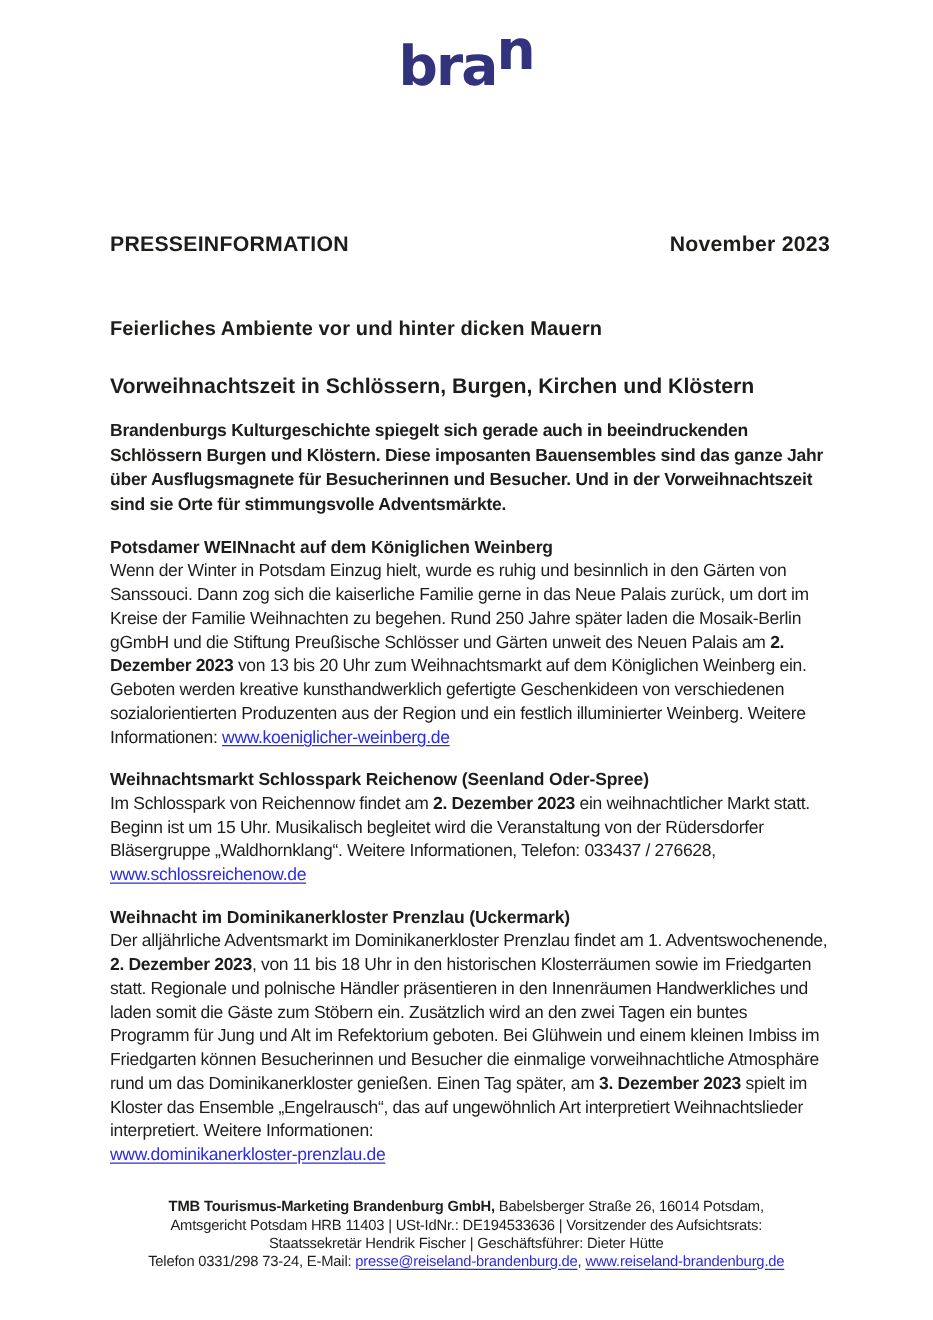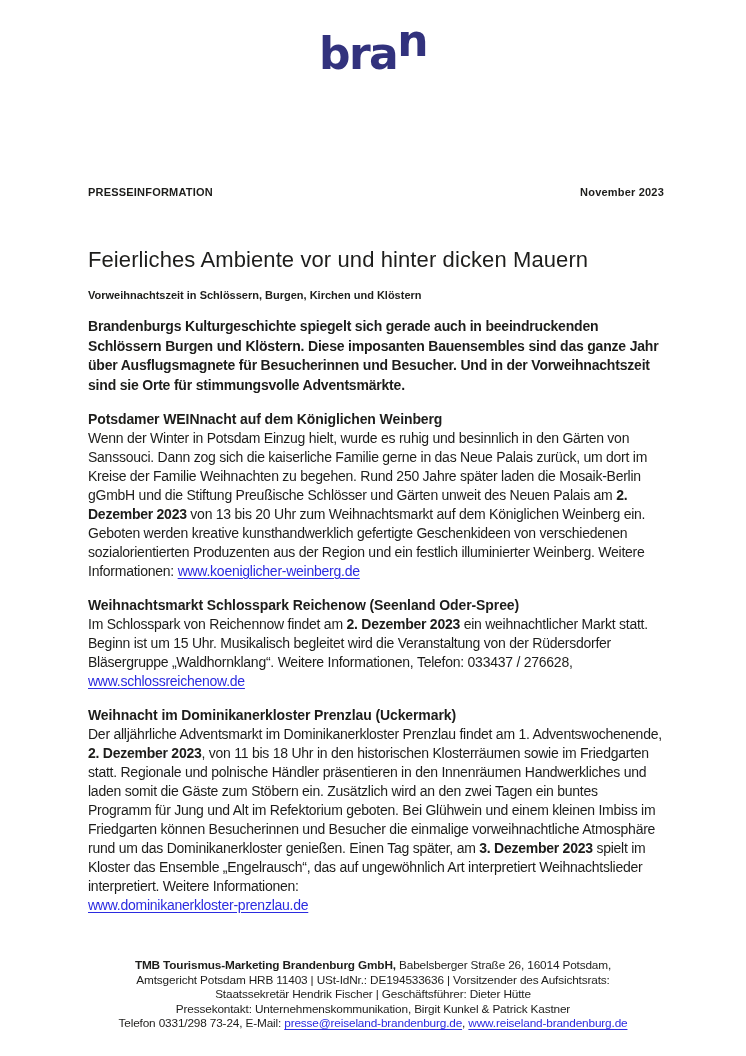--- a/index.html
+++ b/index.html
@@ -26,24 +26,24 @@
   .logo-l1 { font-size:44px; line-height:1.0; letter-spacing:-1.5px; display:flex; align-items:flex-end; }
   .logo-l1 .raised { transform:translateY(-13px); }
   .logo-l2 { font-size:44px; line-height:1.0; letter-spacing:-1.5px; margin-top:-15px; text-align:right; padding-right:7px; }
 
   
   .content {
     position:absolute; left:88px; top:186px; width:576px;
   }
   .header-row {
     display:flex; justify-content:space-between; align-items:baseline;
-    font-weight:700; font-size:11px; letter-spacing:0.2px;
+    font-weight:700; font-size:17px; letter-spacing:0.2px;
   }
-  h1.title { font-size:22px; font-weight:400; margin-top:49px; letter-spacing:0.1px; }
-  h2.subtitle { font-size:11px; font-weight:700; margin-top:16px; }
+  h1.title { font-size:16px; font-weight:700; margin-top:49px; letter-spacing:0.1px; }
+  h2.subtitle { font-size:17px; font-weight:700; margin-top:26px; }
   p.intro {
     margin-top:16px;
     font-size:14px; font-weight:700; line-height:19.5px; letter-spacing:-0.2px;
   }
   section { margin-top:15px; }
   h3.sec-heading { font-size:14px; font-weight:700; line-height:19px; letter-spacing:-0.1px; }
   p.sec-body { font-size:14px; line-height:19px; letter-spacing:-0.25px; }
   .b { font-weight:700; }
   a.link, .link {
     color:#2b2be0; text-decoration:underline; text-underline-offset:2px; cursor:pointer;margin-top:12px;
@@ -97,17 +97,16 @@
       <h3 class="sec-heading">Weihnacht im Dominikanerkloster Prenzlau (Uckermark)</h3>
       <p class="sec-body"><span>Der alljährliche Adventsmarkt im Dominikanerkloster Prenzlau findet am 1. Adventswochenende, </span><span class="b">2. Dezember 2023</span><span>, von 11 bis 18 Uhr in den historischen Klosterräumen sowie im Friedgarten statt. Regionale und polnische Händler präsentieren in den Innenräumen Handwerkliches und laden somit die Gäste zum Stöbern ein. Zusätzlich wird an den zwei Tagen ein buntes Programm für Jung und Alt im Refektorium geboten. Bei Glühwein und einem kleinen Imbiss im Friedgarten können Besucherinnen und Besucher die einmalige vorweihnachtliche Atmosphäre rund um das Dominikanerkloster genießen. Einen Tag später, am </span><span class="b">3. Dezember 2023</span><span> spielt im Kloster das Ensemble „Engelrausch“, das auf ungewöhnlich Art interpretiert Weihnachtslieder interpretiert. Weitere Informationen:</span><br><a class="link" href="#">www.dominikanerkloster-prenzlau.de</a></p>
     </section>
 
   </div>
 
   <div class="footer">
     <div><span class="b">TMB Tourismus-Marketing Brandenburg GmbH,</span><span> Babelsberger Straße 26, 16014 Potsdam,</span></div>
     <div>Amtsgericht Potsdam HRB 11403 | USt-IdNr.: DE194533636 | Vorsitzender des Aufsichtsrats:</div>
     <div>Staatssekretär Hendrik Fischer | Geschäftsführer: Dieter Hütte</div>
-    <div>Pressekontakt: Unternehmenskommunikation, Birgit Kunkel &amp; Patrick Kastner</div>
     <div><span>Telefon 0331/298 73-24, E-Mail: </span><a class="link" href="#">presse@reiseland-brandenburg.de</a><span>, </span><a class="link" href="#">www.reiseland-brandenburg.de</a></div>
   </div>
 
 </div>
 
 </body></html>

